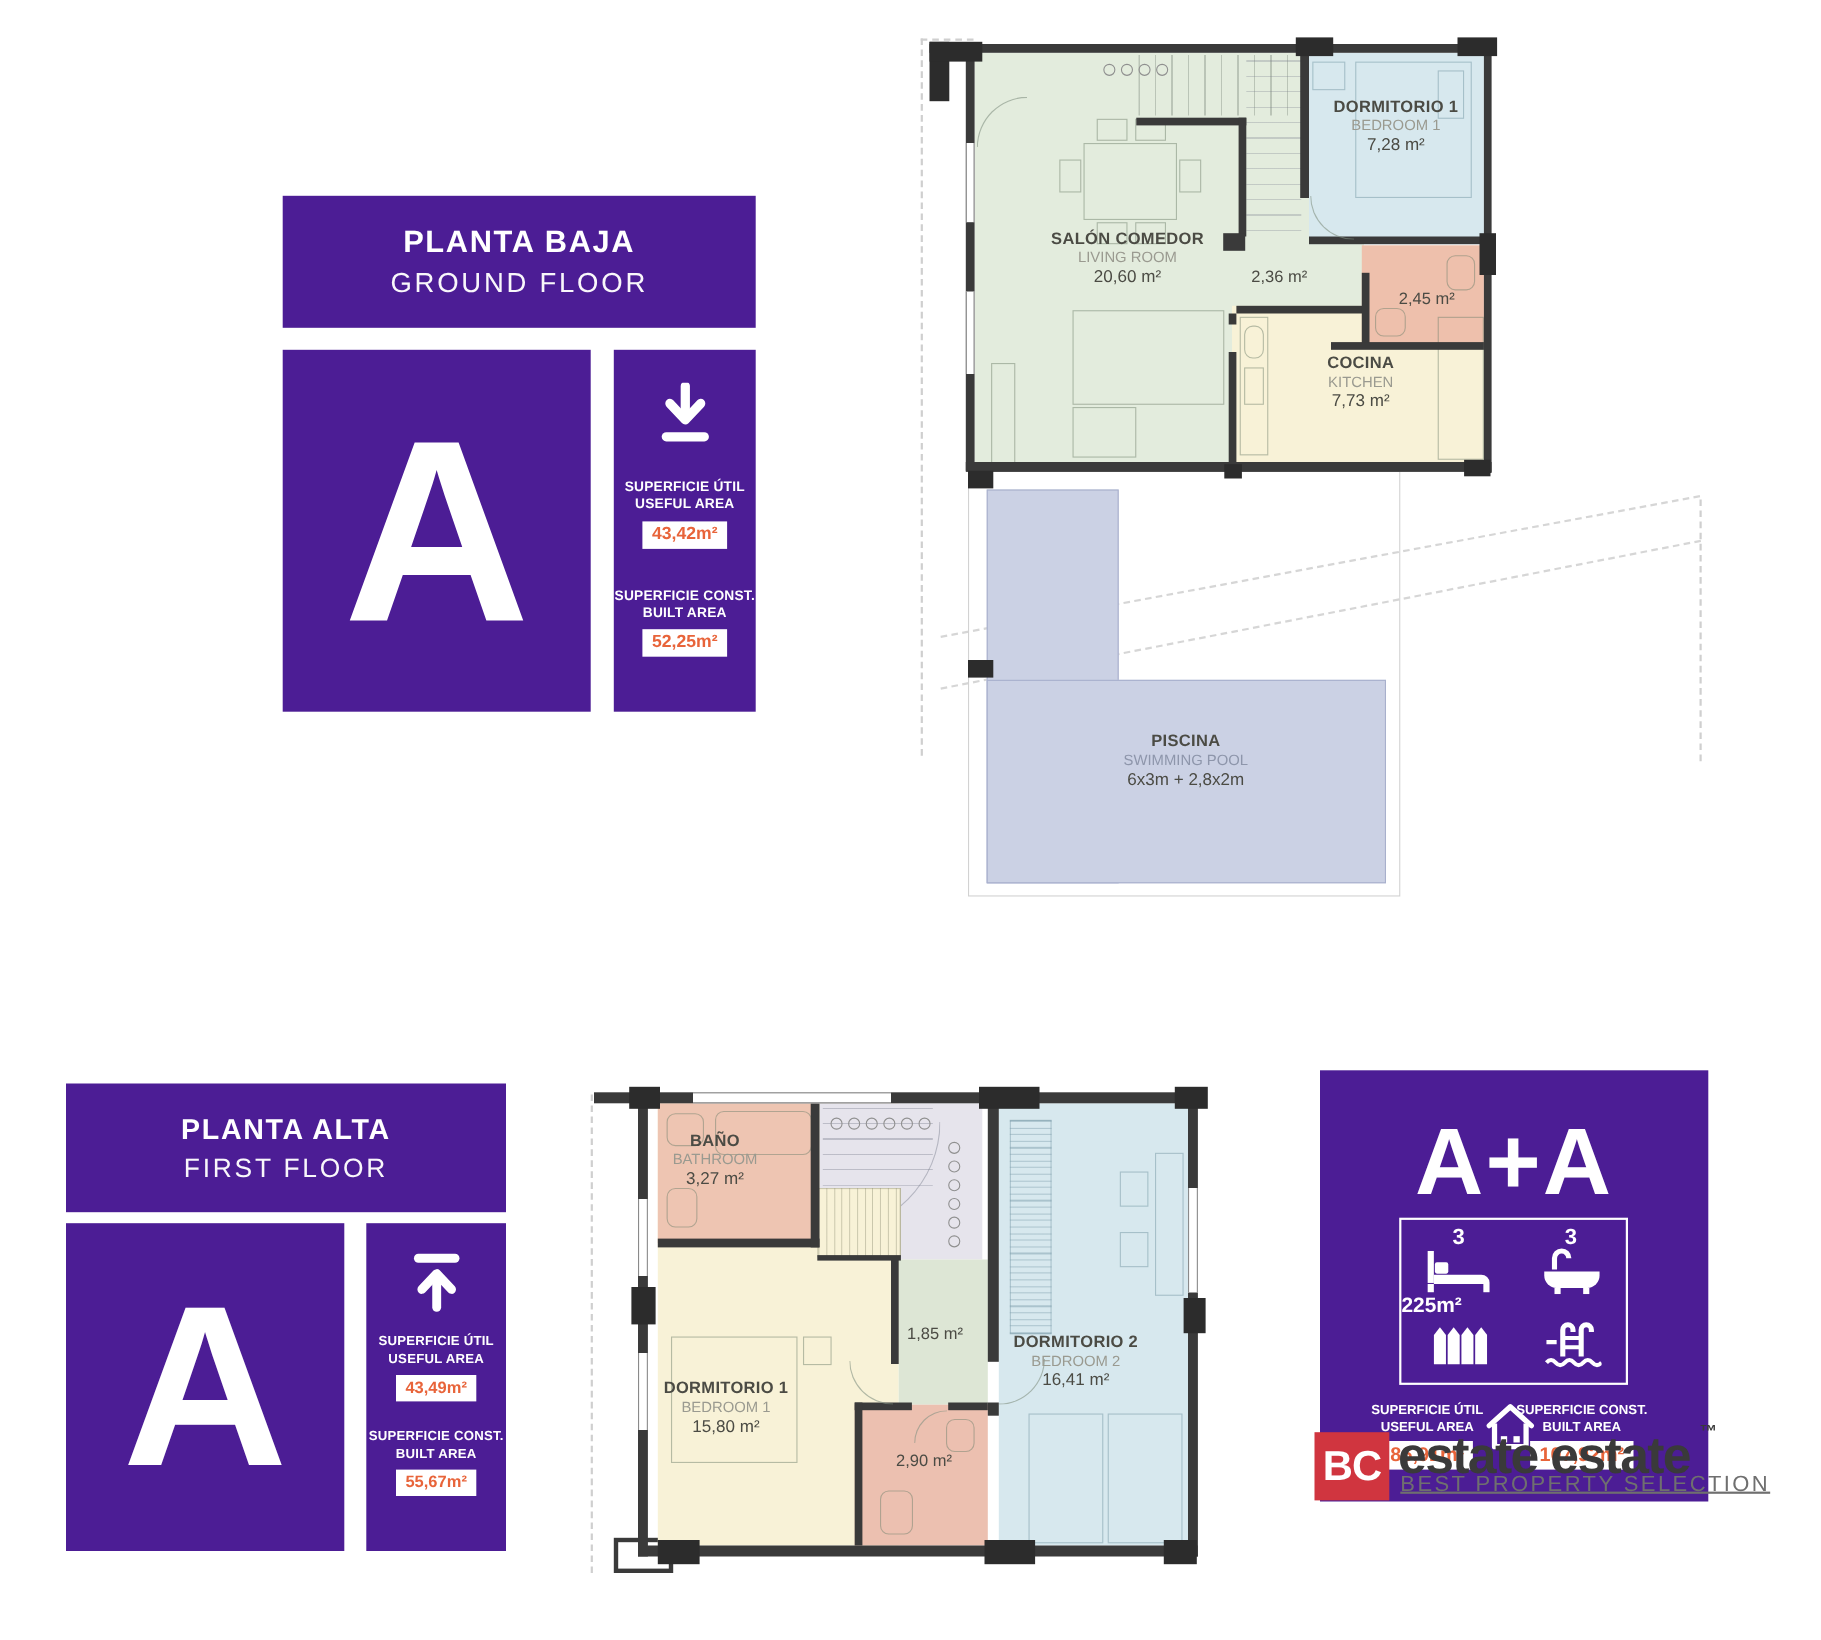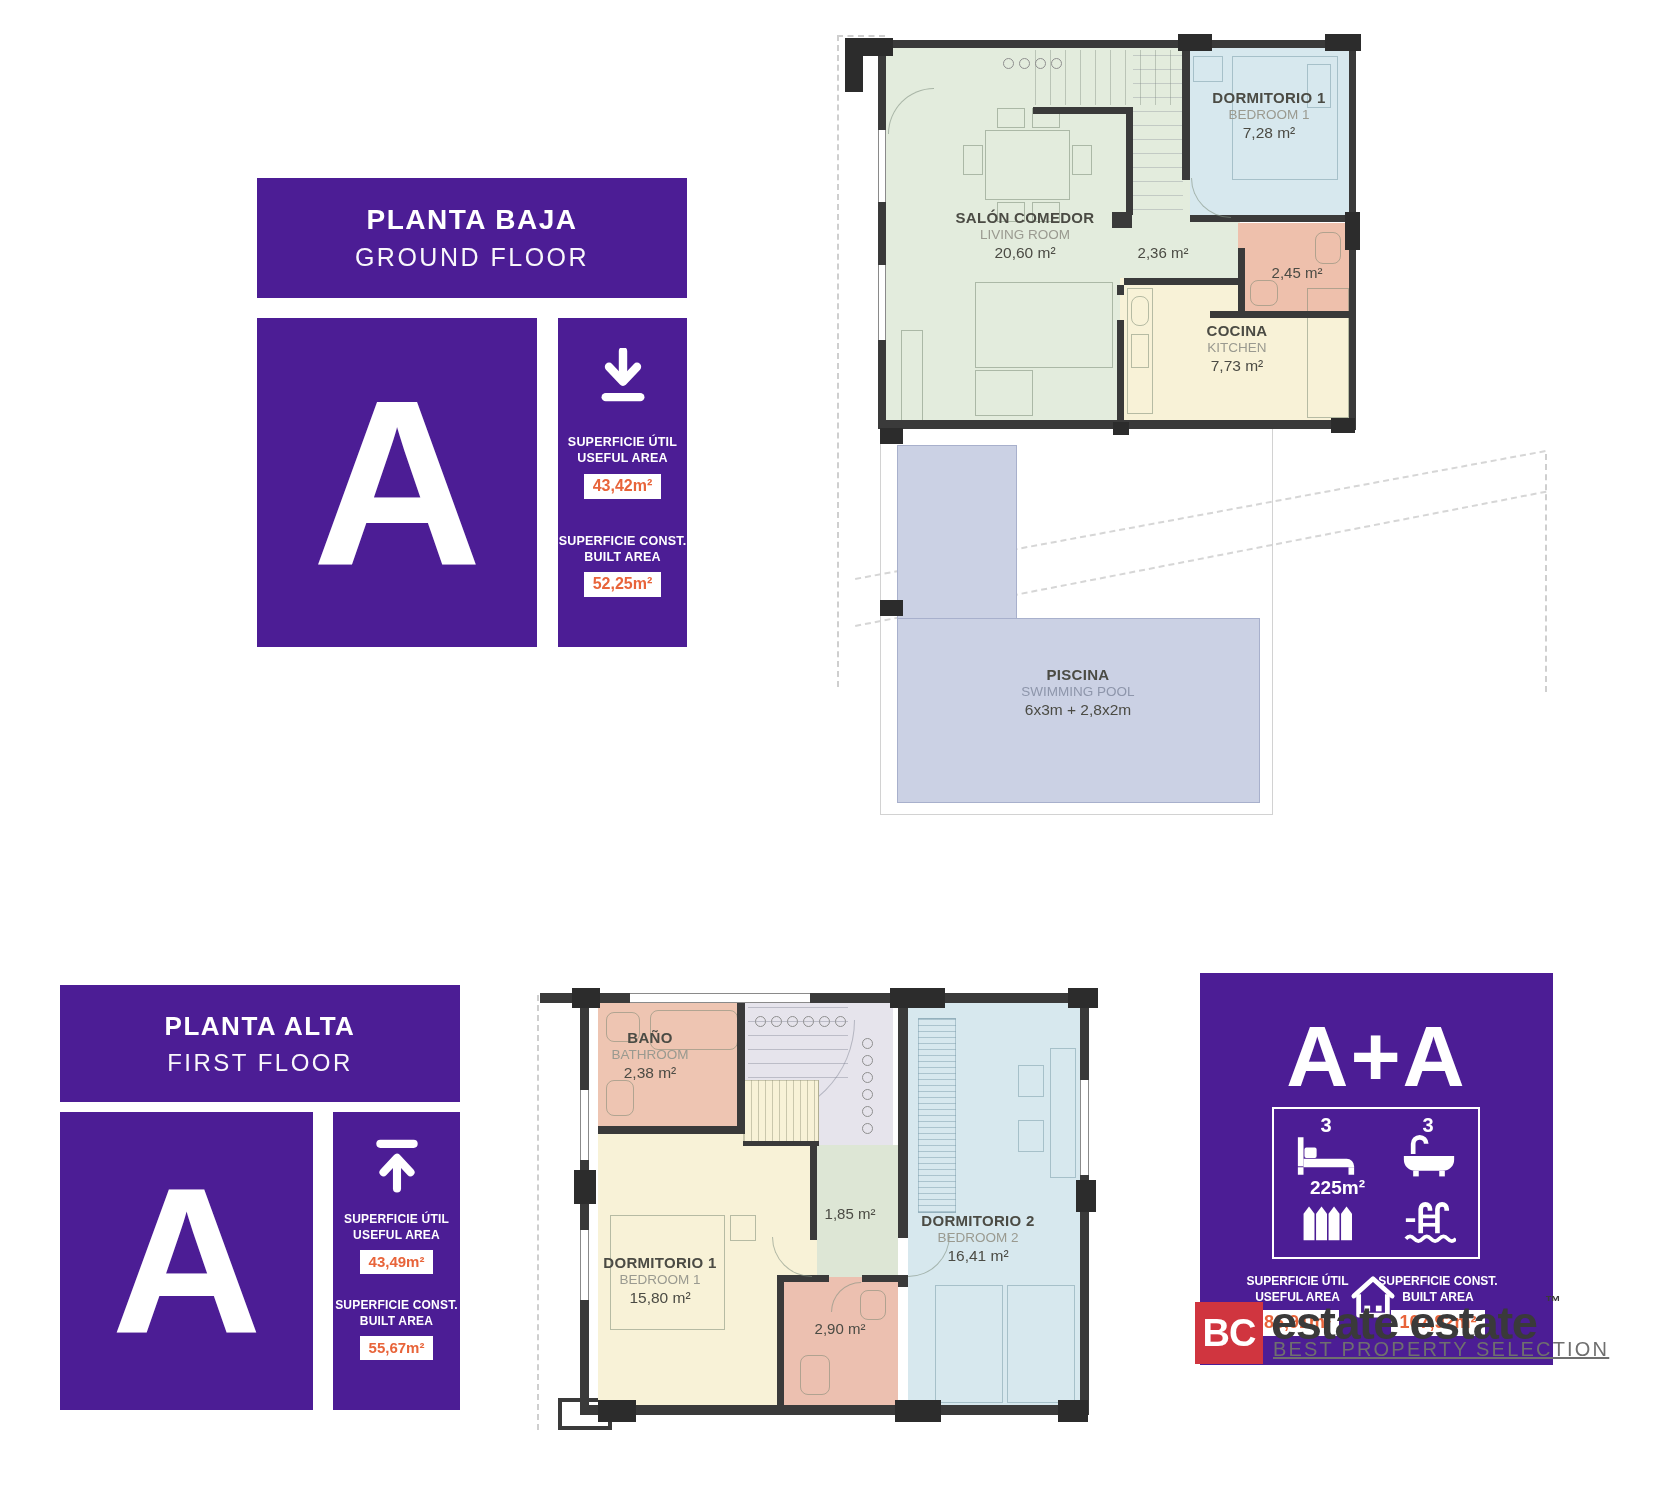--- a/index.html
+++ b/index.html
@@ -48,21 +48,21 @@
   .hatch-v { position:absolute; background:repeating-linear-gradient(90deg, rgba(146,146,120,.45) 0 1px, transparent 1px 7px); border:1px solid rgba(146,146,120,.45); }
   .hatch-h { position:absolute; background:repeating-linear-gradient(0deg, rgba(126,158,172,.5) 0 1px, transparent 1px 6px); border:1px solid rgba(126,158,172,.5); }
   .circ-row { position:absolute; display:flex; gap:5px; }
   .circ-col { position:absolute; display:flex; flex-direction:column; gap:6px; }
   .circ { width:11px; height:11px; border:1.2px solid #8f8f8f; border-radius:50%; }
 
   
   .combo-title { position:absolute; width:100%; text-align:center; font-weight:bold; font-size:86px; letter-spacing:2px; }
   .combo-box { position:absolute; border:2.5px solid #fff; }
   .feat-num { position:absolute; text-align:center; font-weight:bold; font-size:20px; }
-  .feat-label { position:absolute; text-align:center; font-weight:bold; font-size:19px;padding-left:23px; }
+  .feat-label { position:absolute; font-weight:bold; font-size:19px; }
   .combo-info-label { font-size:12px; font-weight:bold; line-height:1.35; text-align:center; }
   .combo-value { background:#fff; color:#E8643A; font-weight:bold; font-size:18px; padding:2px 8px 3px; margin-top:5px; display:inline-block; }
 
   
   .bc-square { position:absolute; background:#D0353F; display:flex; align-items:center; justify-content:center; }
   .bc-letters { color:#fff; font-weight:bold; font-size:38px; letter-spacing:-1px; }
   .logo-name { position:absolute; font-weight:bold; font-size:47px; color:#3a3a3a; letter-spacing:-1.5px; white-space:nowrap; }
   .logo-tm { position:absolute; font-weight:bold; font-size:16px; color:#3a3a3a; }
   .logo-tagline { position:absolute; font-size:20px; color:#6f6f6f; letter-spacing:2.2px; white-space:nowrap; }
 </style>
@@ -297,21 +297,21 @@
   <div class="pillar" style="left:548px;top:470px;width:30px;height:22px;"></div>
   <div class="pillar" style="left:566px;top:250px;width:20px;height:32px;"></div>
 
   <div class="arc arc-bl" style="left:262px;top:307px;width:40px;height:40px;"></div>
   <div class="arc arc-br" style="left:398px;top:305px;width:42px;height:42px;"></div>
   <div class="arc arc-tl" style="left:321px;top:352px;width:30px;height:30px;"></div>
 
   <div class="plabel" style="left:140px;top:125px;">
     <div class="l-es">BAÑO</div>
     <div class="l-en">BATHROOM</div>
-    <div class="l-area">2,38 m²</div>
+    <div class="l-area">3,27 m²</div>
   </div>
   <div class="plabel" style="left:150px;top:350px;">
     <div class="l-es">DORMITORIO 1</div>
     <div class="l-en">BEDROOM 1</div>
     <div class="l-area">15,80 m²</div>
   </div>
   <div class="plabel area-only" style="left:340px;top:283px;">1,85 m²</div>
   <div class="plabel area-only" style="left:330px;top:398px;">2,90 m²</div>
   <div class="plabel" style="left:468px;top:308px;">
     <div class="l-es">DORMITORIO 2</div>

